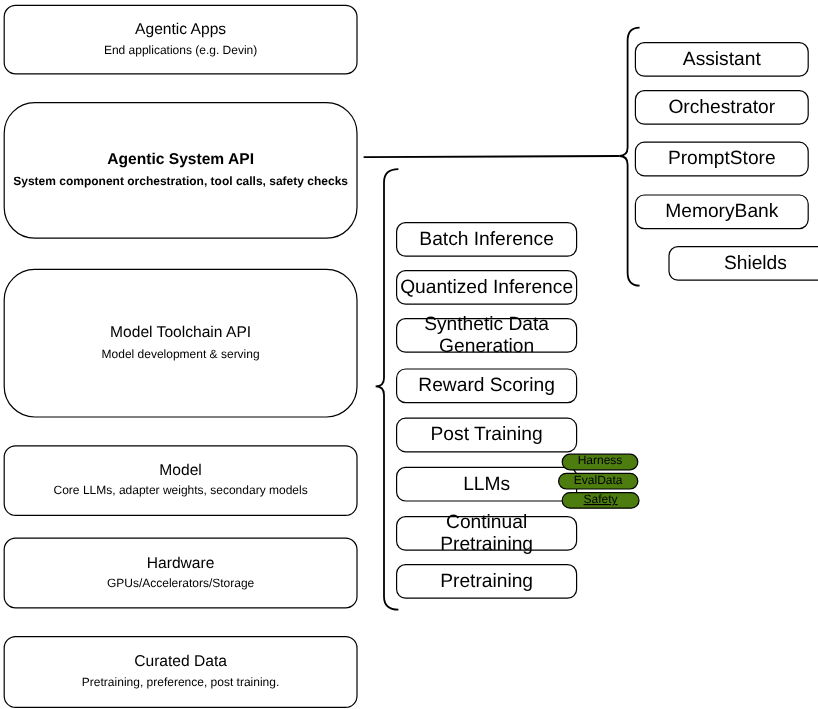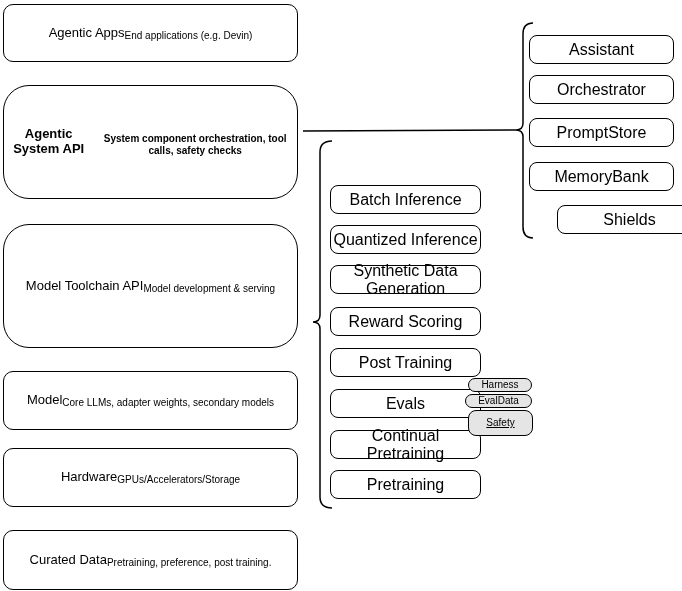--- a/index.html
+++ b/index.html
@@ -21,21 +21,21 @@
   }
   .node {
     position: absolute;
     left: 3px;
     width: 295px;
     box-sizing: border-box;
     border: 1.5px solid #000000;
     border-radius: 10px;
     background: #ffffff;
     display: flex;
-    flex-direction: row;
+    flex-direction: column;
     align-items: center;
     justify-content: center;
     text-align: center;
     z-index: 2;
   }
   .node.big { border-radius: 26px; }
   .node .title { font-size: 13px; line-height: 1.15; }
   .node .subtitle { font-size: 10px; line-height: 1.2; margin-top: 5px; }
   .chip {
     position: absolute;
@@ -55,21 +55,21 @@
   }
   .rchip {
     left: 529px;
     width: 145px;
   }
   .pill {
     position: absolute;
     box-sizing: border-box;
     border: 1.5px solid #000000;
     border-radius: 8px;
-    background: #e5e5e5;
+    background: #4d7c0f;
     display: flex;
     align-items: center;
     justify-content: center;
     font-size: 10px;
     line-height: 1;
     z-index: 3;
   }
 </style>
 </head>
 <body>
@@ -110,27 +110,27 @@
   <div class="node" style="top:530px; height:60px;">
     <div class="title">Curated Data</div>
     <div class="subtitle">Pretraining, preference, post training.</div>
   </div>
 
   <div class="chip" style="top:185px;">Batch Inference</div>
   <div class="chip" style="top:225px;">Quantized Inference</div>
   <div class="chip" style="top:265px;">Synthetic Data Generation</div>
   <div class="chip" style="top:307px;">Reward Scoring</div>
   <div class="chip" style="top:348px;">Post Training</div>
-  <div class="chip" style="top:389px;">Evals</div>
+  <div class="chip" style="top:389px;">LLMs</div>
   <div class="chip" style="top:430px;">Continual Pretraining</div>
   <div class="chip" style="top:470px;">Pretraining</div>
 
   <div class="pill" style="left:468px; top:378px; width:64px; height:14px;">Harness</div>
   <div class="pill" style="left:465px; top:394px; width:67px; height:14px;">EvalData</div>
-  <div class="pill" style="left:468px; top:410px; width:65px; height:26px;text-decoration:underline;">Safety</div>
+  <div class="pill" style="left:468px; top:410px; width:65px; height:14px;text-decoration:underline;">Safety</div>
 
   <div class="chip rchip" style="top:35px;">Assistant</div>
   <div class="chip rchip" style="top:75px;">Orchestrator</div>
   <div class="chip rchip" style="top:118px;">PromptStore</div>
   <div class="chip rchip" style="top:162px;">MemoryBank</div>
   <div class="chip rchip" style="top:205px;margin-left:28px;">Shields</div>
 
 </div>
 
 </body></html>

